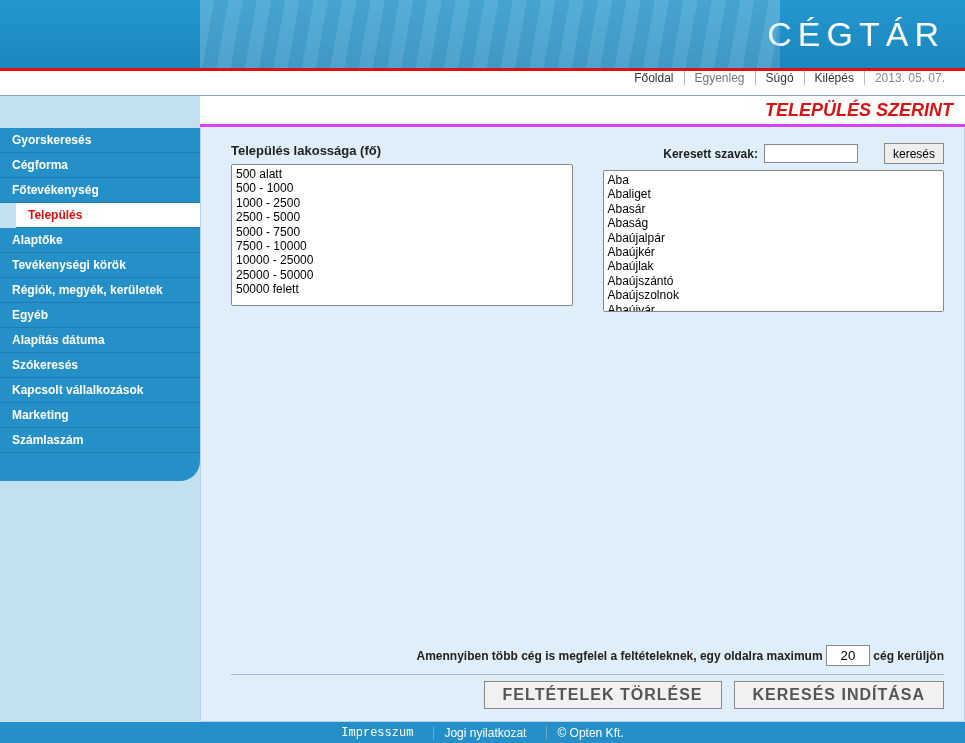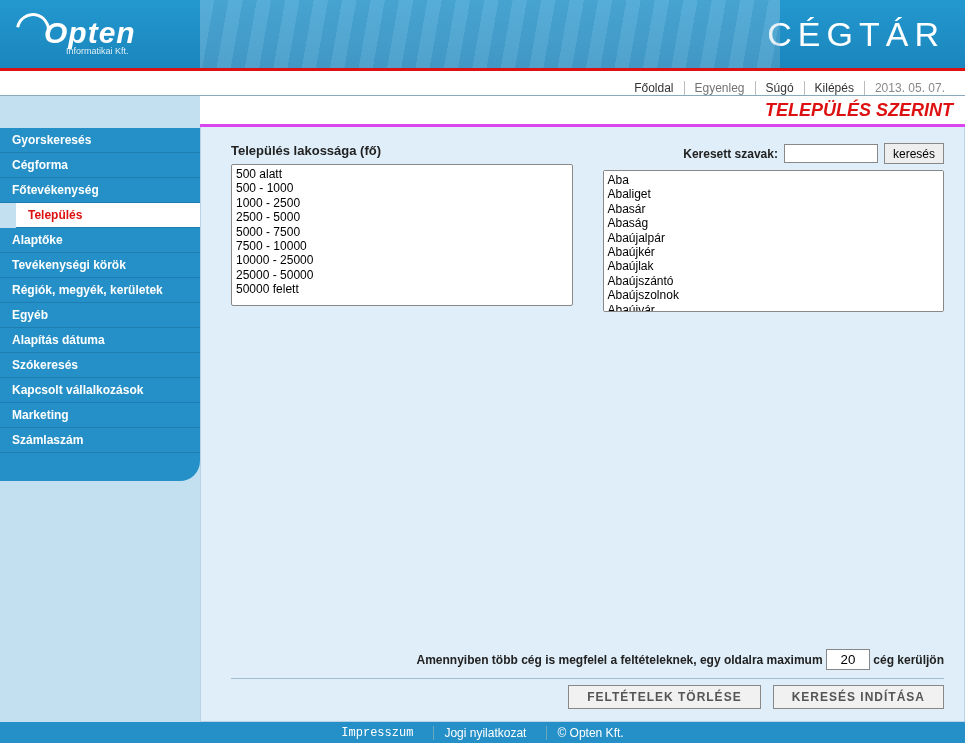--- a/index.html
+++ b/index.html
@@ -7,21 +7,21 @@
   .header{height:68px;background:linear-gradient(to bottom,#2398cf 0%,#1a86bd 100%);position:relative;display:flex;align-items:center;color:#fff;}
   .logo{padding-left:16px;}
   .logo .brand{font-size:30px;font-style:italic;font-weight:bold;letter-spacing:1px;}
   .logo .swoosh{display:inline-block;width:28px;height:28px;border:3px solid #fff;border-left-color:transparent;border-bottom-color:transparent;border-radius:50%;transform:rotate(-35deg);margin-right:-6px;vertical-align:-4px;}
   .logo .sub{font-size:9px;margin-top:-4px;margin-left:50px;opacity:.85;}
   .banner-decor{position:absolute;left:200px;top:0;bottom:0;width:580px;overflow:hidden;pointer-events:none;}
   .banner-decor::before{content:"";position:absolute;inset:0;background:repeating-linear-gradient(100deg,#b5d6e8 0 14px,#89b7d2 14px 28px);opacity:.35;}
   .apptitle{margin-left:auto;margin-right:20px;font-size:34px;letter-spacing:6px;font-weight:300;}
   .redbar{height:3px;background:#d11;}
   
-  .topnav{height:24px;background:#fff;border-bottom:1px solid #8ab;display:flex;justify-content:flex-end;align-items:flex-end;gap:0;padding-right:10px;font-size:12px;color:#333;}
+  .topnav{height:24px;background:#fff;border-bottom:1px solid #8ab;display:flex;justify-content:flex-end;align-items:flex-start;gap:0;padding-right:10px;font-size:12px;color:#333;}
   .topnav span{padding:0 10px;border-left:1px solid #bbb;cursor:pointer;}
   .topnav span:first-child{border-left:none;}
   .topnav .hot{color:#737373;}
   .topnav .date{color:#888;cursor:default;}
   
   .layout{display:flex;height:calc(100% - 68px - 3px - 24px - 22px);}
   .sidecol{width:200px;background:#c2e0f0;}
   .sidecol .gap{height:32px;}
   .side-item{display:block;background:#2590c7;color:#fff;border-bottom:1px solid #1d7db0;padding:5px 12px;font-size:12px;font-weight:bold;cursor:pointer;}
   .side-item.active{background:#fff;color:#d11;margin-left:16px;}
@@ -29,41 +29,37 @@
   
   .main{flex:1;display:flex;flex-direction:column;border-left:none;}
   .pagetitle{background:#fff;height:28px;line-height:28px;text-align:right;padding-right:12px;font-size:18px;font-weight:bold;font-style:italic;color:#d11;border-bottom:3px solid #d946ef;}
   .content{flex:1;padding:16px 20px 0 30px;background:#dfeef8;border:1px solid #b8d4e6;border-top:none;margin:0;position:relative;display:flex;flex-direction:column;gap:24px;}
   .cols{display:flex;gap:30px;}
   .col{flex:1;}
   .col h4{font-size:13px;font-weight:bold;margin:0 0 6px 0;}
   .searchrow{display:flex;justify-content:flex-end;align-items:center;gap:6px;margin-bottom:6px;}
   .searchrow label{font-weight:bold;}
   .searchrow input[type=text]{width:86px;height:17px;border:1px solid #888;padding:0 3px;font-size:12px;}
-  .searchrow button{height:21px;font-size:12px;padding:0 8px;border:1px solid #888;background:#eee;cursor:pointer;}
+  .searchrow button{height:21px;font-size:12px;padding:0 8px;border:1px solid #888;background:#eee;cursor:pointer;margin-left:20px;}
   select.listbox{width:100%;height:142px;border:1px solid #888;font-family:Arial;font-size:12px;background:#fff;overflow-y:scroll;padding:2px;}
   select.listbox option{padding:0 2px;}
   .bottombar{margin-top:auto;padding:8px 0 12px 0;}
   .limitline{text-align:right;font-weight:bold;margin-bottom:8px;}
   .limitline input{width:38px;text-align:center;border:1px solid #888;font-weight:normal;height:17px;}
   .btnrow{display:flex;justify-content:flex-end;gap:12px;border-top:1px solid #9fbdd0;padding-top:6px;}
-  .btnrow button{background:#f1f1f1;border:1px solid #888;color:#555;font-weight:bold;font-size:12px;letter-spacing:1px;padding:4px 18px;cursor:pointer;}
+  .btnrow button{background:#f1f1f1;border:1px solid #888;color:#555;font-weight:bold;font-size:16px;letter-spacing:1px;padding:4px 18px;cursor:pointer;}
   
   .footer{height:22px;background:#2590c7;color:#fff;display:flex;align-items:center;justify-content:center;gap:10px;font-size:12px;}
   .footer span{padding:0 10px;border-left:1px solid #6ab;cursor:pointer;}
   .footer span:first-child{border-left:none;font-family:Liberation Mono, monospace;}
 </style>
 </head>
 <body>
 
 <div class="header">
-  <div class="logo">
-    <div><span class="swoosh"></span><span class="brand">Opten</span></div>
-    <div class="sub">Informatikai Kft.</div>
-  </div>
   <div class="banner-decor"></div>
   <div class="apptitle">CÉGTÁR</div>
 </div>
 <div class="redbar"></div>
 <div class="topnav">
   <span>Főoldal</span>
   <span class="hot">Egyenleg</span>
   <span>Súgó</span>
   <span>Kilépés</span>
   <span class="date">2013. 05. 07.</span>

